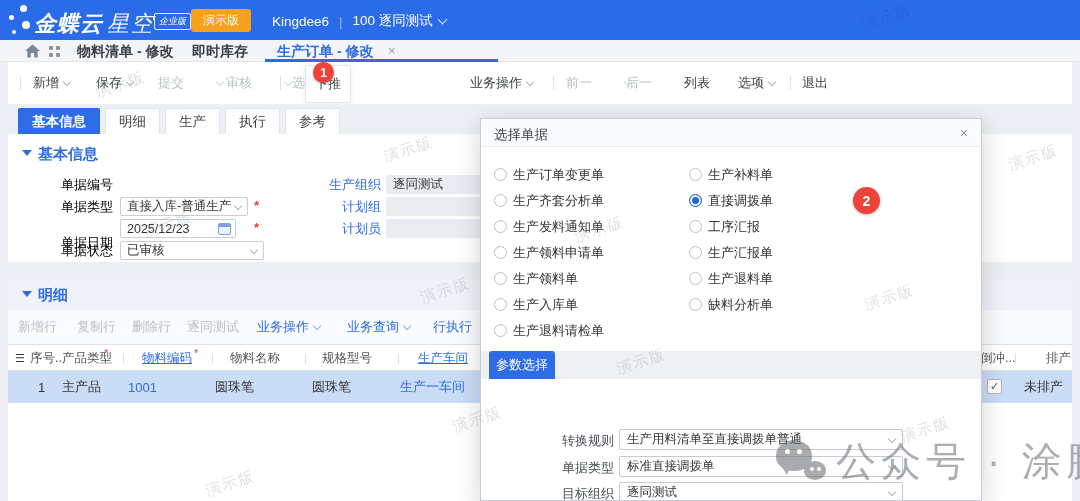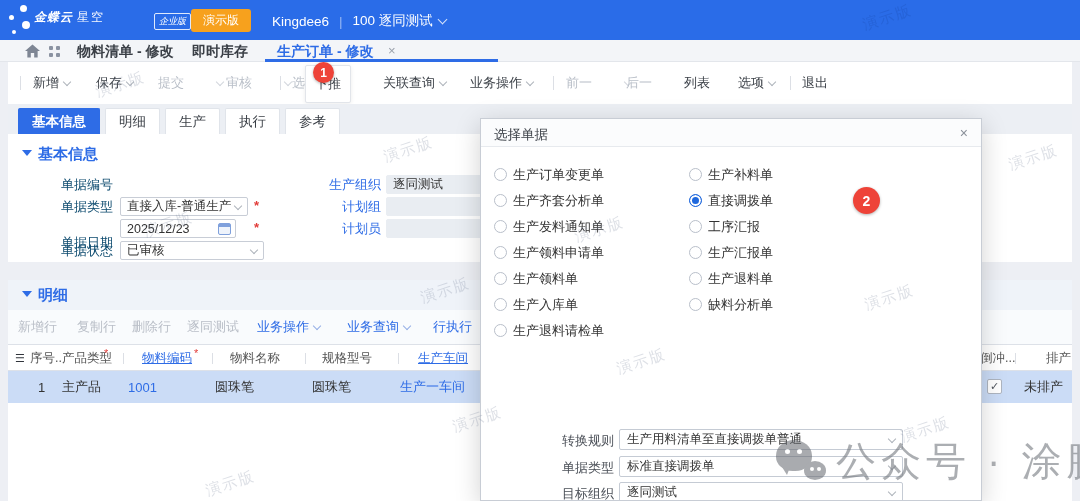--- a/index.html
+++ b/index.html
@@ -8,23 +8,23 @@
   .stage { position:relative; width:1080px; height:501px; background:#edeff4; }
 
   
   .topbar { position:absolute; left:0; top:0; width:1080px; height:40px; background:#2a6ce8; }
   .logo-dots { position:absolute; left:6px; top:3px; width:34px; height:34px; }
   .logo-dots i { position:absolute; background:#fff; border-radius:50%; }
   .ld1{ width:7px;height:7px;left:14px;top:2px;}
   .ld2{ width:5px;height:5px;left:3px;top:12px;}
   .ld3{ width:8px;height:8px;left:16px;top:18px;}
   .ld4{ width:4px;height:4px;left:6px;top:27px;}
-  .brand { position:absolute; left:34px; top:9px; color:#fff; font-size:12px; display:flex; align-items:baseline; }
+  .brand { position:absolute; left:34px; top:9px; color:#fff; font-size:22px; display:flex; align-items:baseline; }
   .brand-bold { font-weight:bold; font-style:italic; letter-spacing:1px; }
-  .brand-light { font-weight:300; margin-left:4px; letter-spacing:2px; opacity:.95; }
+  .brand-light { font-weight:300; font-style:italic; margin-left:4px; letter-spacing:2px; opacity:.95; }
   .edition { position:absolute; left:154px; top:13px; border:1px solid rgba(255,255,255,.85); color:#fff;
     font-size:9px; padding:1px 4px; border-radius:2px; font-style:italic; }
   .demo-badge { position:absolute; left:191px; top:9px; background:#f7a11d; color:#fff; font-size:12px;
     padding:3px 12px; border-radius:3px; }
   .account { position:absolute; left:272px; top:12px; color:#fff; font-size:13.5px; display:flex; align-items:center; }
   .account .sep { color:rgba(255,255,255,.5); margin:0 10px; }
   .caret { display:inline-block; width:7px; height:7px; border-right:1.5px solid currentColor;
     border-bottom:1.5px solid currentColor; transform:rotate(45deg); margin-left:6px; margin-top:-4px; opacity:.8; }
 
   
@@ -60,21 +60,21 @@
   .ftab { height:26px; padding:0 13px; display:flex; align-items:center; font-size:13.5px;
     background:#fff; border:1px solid #e0e4ea; border-bottom:none; color:#3a3f46;
     margin-right:5px; border-radius:2px 2px 0 0; cursor:pointer; }
   .ftab.active { background:#2e6ce6; border-color:#2e6ce6; color:#fff; font-weight:bold; }
 
   
   .basic-panel { position:absolute; left:8px; top:134px; width:1064px; height:128px; background:#fff; }
   .tri { position:absolute; width:0; height:0; border-left:5px solid transparent;
     border-right:5px solid transparent; border-top:6px solid #2e6ce6; }
   .sec-title { position:absolute; font-size:15px; font-weight:bold; color:#2e6ce6; }
-  .bi-label { position:absolute; left:0; width:105px; text-align:right; font-size:13px; color:#0c4a6e;
+  .bi-label { position:absolute; left:0; width:105px; text-align:right; font-size:13px; color:#000000;
     height:19px; line-height:19px; padding-right:0; }
   .bi-label.blue { color:#2e6ce6; left:295px; width:78px; }
   .ctrl { position:absolute; height:19px; border:1px solid #c8cdd6; border-radius:2px; background:#fff;
     font-size:12.5px; color:#333; display:flex; align-items:center; padding:0 6px; }
   .ctrl.ro { background:#e9edf2; border-color:#e9edf2; }
   .ctrl .caret { position:absolute; right:6px; width:6px; height:6px; border-color:#9aa1ab; margin-top:-2px; }
   .ctrl input { border:none; outline:none; background:transparent; width:100%; font-size:12.5px;
     color:#333; font-family:inherit; }
   .cal-ic { position:absolute; right:4px; top:3px; width:13px; height:12px; border:1px solid #7fa0dc;
     border-radius:2px; background:linear-gradient(#7fa0dc 0 3px,#eef3fb 3px); }
@@ -201,24 +201,20 @@
       <span>审核</span>
         <i class="caret"></i>
     </span>
     <i class="tb-div" style="left:272px"></i>
     <span class="tb-item dis" style="left:284px">
       <span>选单</span>
     </span>
     <button class="push-btn">
       <span>下推</span>
     </button>
-    <span class="tb-item" style="left:375px">
-      <span>关联查询</span>
-        <i class="caret"></i>
-    </span>
     <span class="tb-item" style="left:462px">
       <span>业务操作</span>
         <i class="caret"></i>
     </span>
     <i class="tb-div" style="left:545px"></i>
     <span class="tb-item dis" style="left:558px">
       <span>前一</span>
         <i class="caret"></i>
     </span>
     <span class="tb-item dis" style="left:618px">
@@ -377,20 +373,23 @@
     <span class="r-label" style="left:227px;top:100px">工序汇报</span>
     <i class="radio" style="left:208px;top:127px"></i>
     <span class="r-label" style="left:227px;top:126px">生产汇报单</span>
     <i class="radio" style="left:208px;top:153px"></i>
     <span class="r-label" style="left:227px;top:152px">生产退料单</span>
     <i class="radio" style="left:208px;top:179px"></i>
     <span class="r-label" style="left:227px;top:178px">缺料分析单</span>
 
     <div class="step step2">2</div>
 
+    <div class="dlg-tabband">
+      <div class="dlg-tab">参数选择</div>
+    </div>
 
     <div class="dlg-label" style="top:314px">转换规则</div>
     <div class="dlg-ctrl" style="top:310px">
       <span>生产用料清单至直接调拨单普通</span>
       <i class="caret"></i>
     </div>
     <div class="dlg-label" style="top:341px">单据类型</div>
     <div class="dlg-ctrl" style="top:337px">
       <span>标准直接调拨单</span>
       <i class="caret"></i>

